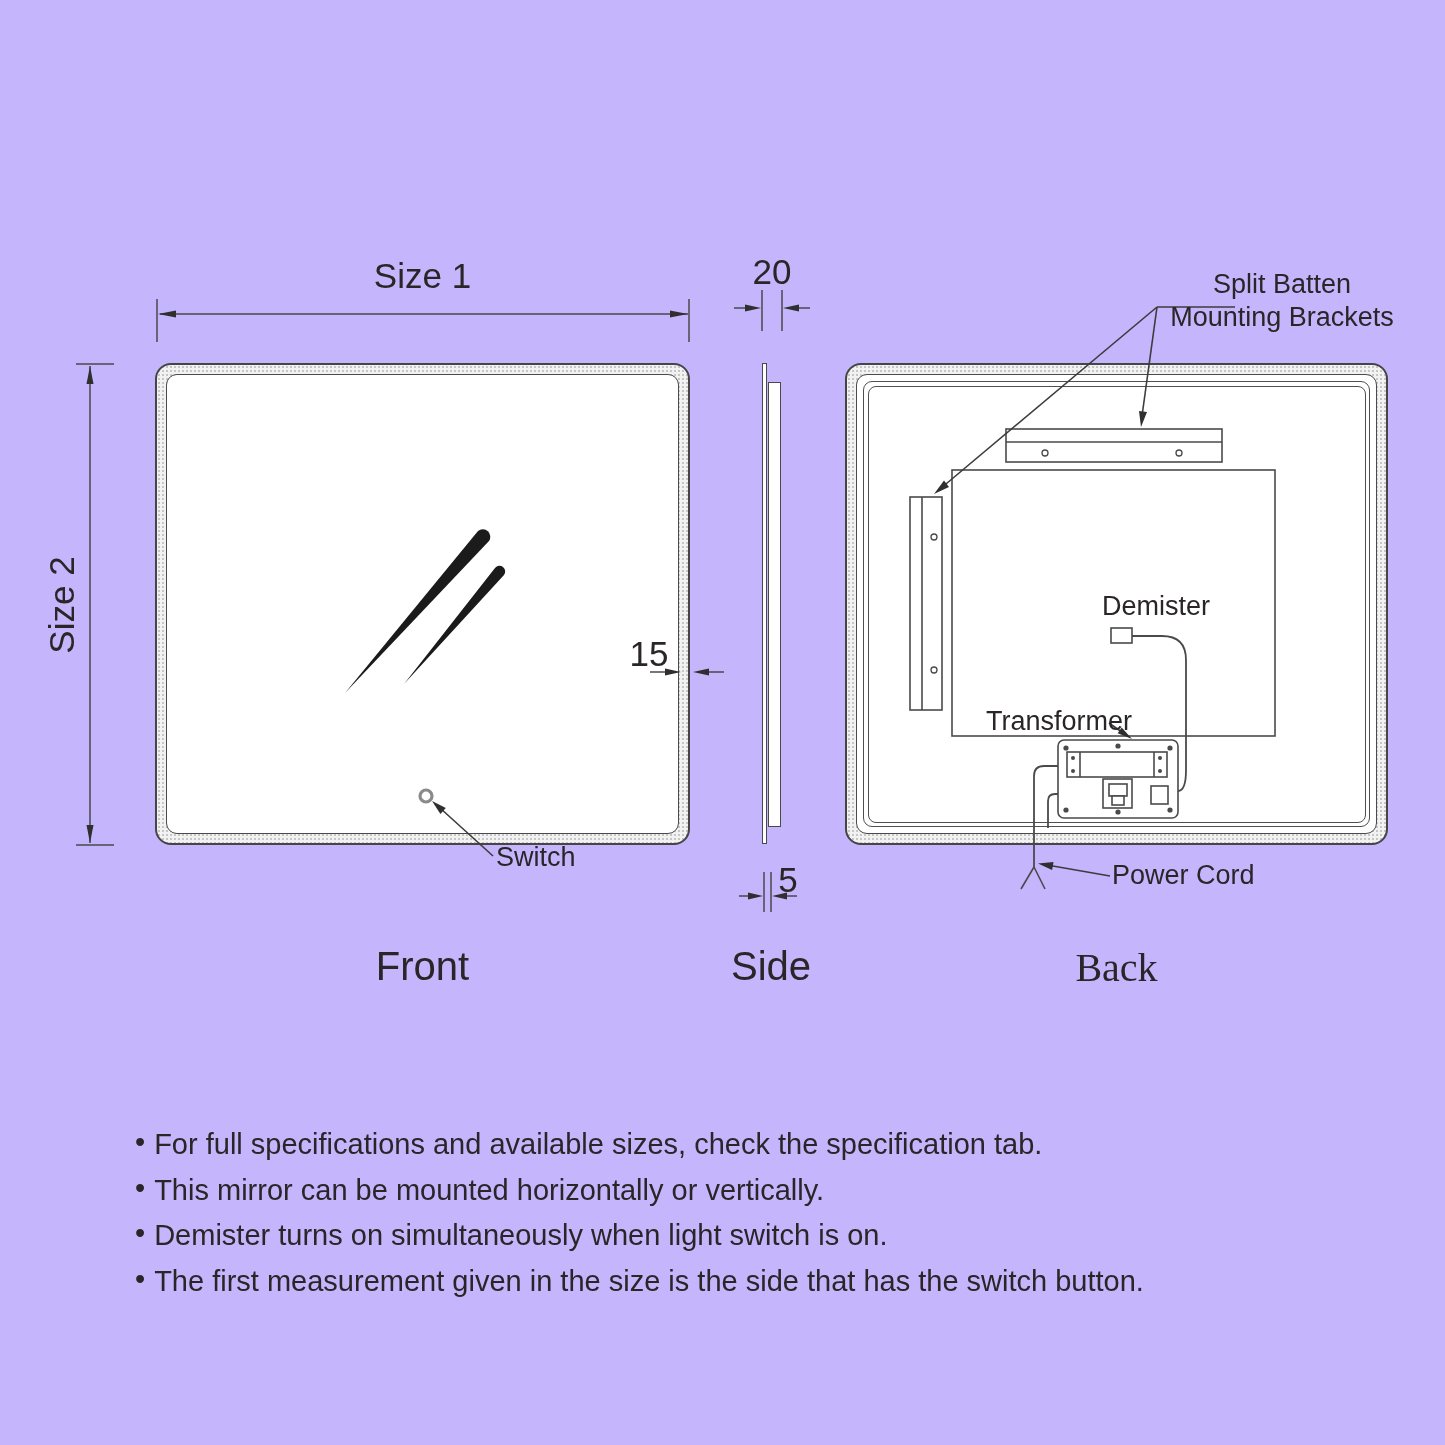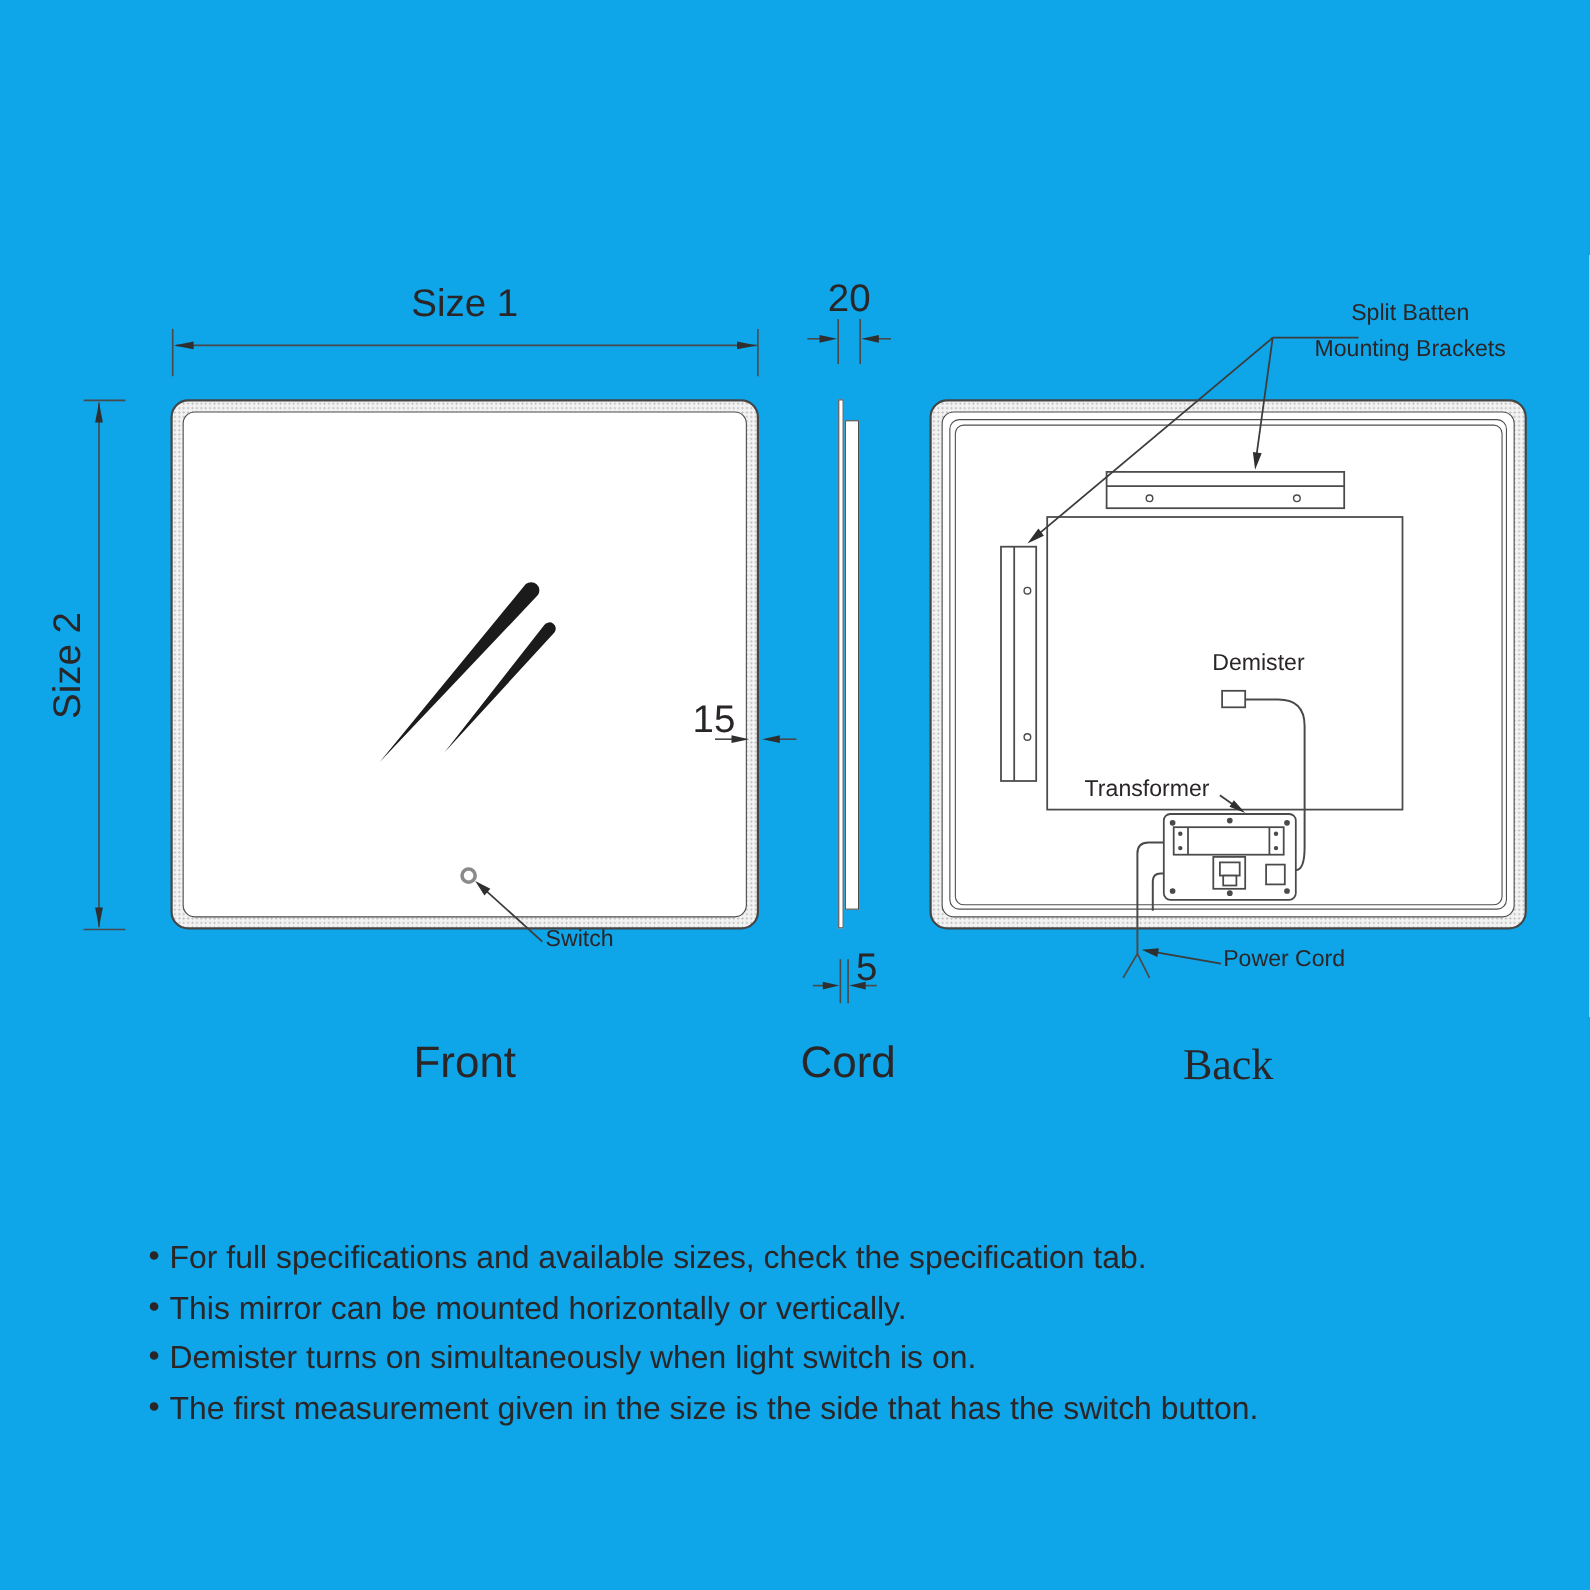--- a/index.html
+++ b/index.html
@@ -1,24 +1,24 @@
 <!DOCTYPE html>
 <html><head>
 <meta charset="utf-8">
 <style>
   html,body{margin:0;padding:0;background:#ffffff;}
   #canvas{
-    position:relative;width:1445px;height:1445px;background:#0ea5e9;overflow:hidden;
+    position:relative;width:1445px;height:1445px;background:#c4b5fd;overflow:hidden;
     font-family:"Liberation Sans",sans-serif;color:#2a2627;
   }
   .abs{position:absolute;}
   .lbl{position:absolute;color:#2a2627;white-space:nowrap;}
   .dim{font-size:35px;}
   .view{font-size:40px;}
-  .comp{font-size:21px;}
+  .comp{font-size:27px;}
   .center{text-align:center;}
   .speckle{
     background-color:#f2f2f2;
     background-image:radial-gradient(#c6c6c6 0.8px, rgba(0,0,0,0) 0.95px);
     background-size:4px 4px;
   }
   .frame-outer{box-sizing:border-box;border:2px solid #454545;border-radius:16px;}
   .frame-inner{position:absolute;box-sizing:border-box;background:#ffffff;border:1.5px solid #4a4a4a;border-radius:11px;}
   .frame-line{position:absolute;box-sizing:border-box;background:transparent;border:1.2px solid #4f4f4f;}
   svg{position:absolute;left:0;top:0;z-index:5;}
@@ -168,21 +168,21 @@
   <div class="lbl comp" style="left:1056px;top:591px;margin-left:46px;">Demister</div>
 
   <div class="lbl comp" style="left:961px;top:706px;margin-left:25px;">Transformer</div>
 
   <div class="lbl comp" style="left:496px;top:842px;">Switch</div>
 
   <div class="lbl comp" style="left:1112px;top:860px;">Power Cord</div>
 
   <div class="lbl view center" style="left:155px;top:944px;width:535px;">Front</div>
 
-  <div class="lbl view center" style="left:681px;top:944px;width:180px;">Cord</div>
+  <div class="lbl view center" style="left:681px;top:944px;width:180px;">Side</div>
 
   <div class="lbl view center" style="left:845px;top:944px;width:543px;font-family:Liberation Serif, serif;">Back</div>
 
   <div id="notes">
     <div class="note-row">
       <span class="note-bullet">•</span><span>For full specifications and available sizes, check the specification tab.</span>
     </div>
     <div class="note-row">
       <span class="note-bullet">•</span><span>This mirror can be mounted horizontally or vertically.</span>
     </div>

